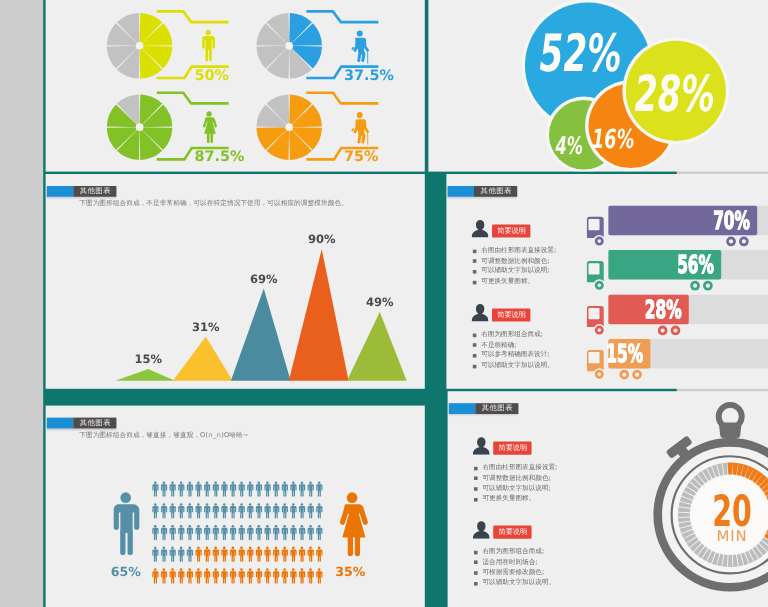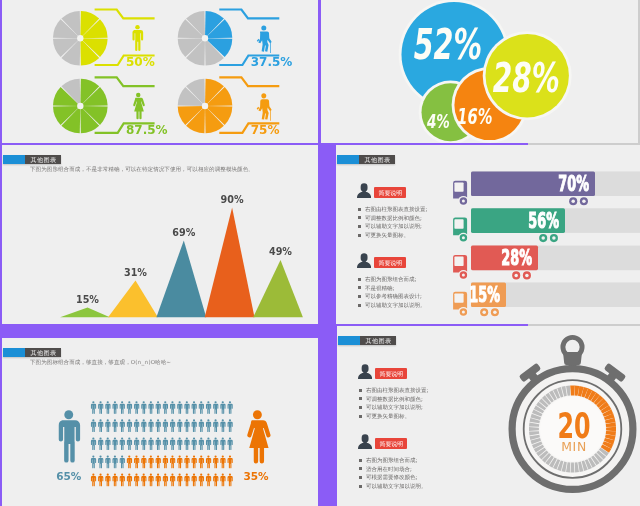--- a/index.html
+++ b/index.html
@@ -1,17 +1,17 @@
 <!DOCTYPE html>
 <html><head>
 <meta charset="utf-8">
 <style>
   html,body{margin:0;padding:0;}
   body{width:640px;height:506px;background:#cdcdcd;font-family:"Liberation Sans",sans-serif;overflow:hidden;}
-  .grid{position:relative;width:528px;height:506px;background:#8b5cf6;}
+  .grid{position:relative;width:528px;height:506px;background:#0f766e;margin-left:36px;}
   .slide{position:absolute;overflow:hidden;
      background:#efefef;}
   .slide .tex{position:absolute;inset:0;pointer-events:none;}
   
   #s1{left:2px;  top:0px;   width:316px; height:143px;}
   #s2{left:321px;top:0px;   width:317px; height:143px;font-style:italic;}
   #s3{left:2px;  top:145px; width:316px; height:179px;}
   #s4{left:336px;top:145px; width:317px; height:179px;text-decoration:underline;}
   #s5{left:2px;  top:338px; width:316px; height:180px;}
   #s6{left:337px;top:326px; width:317px; height:180px;}

